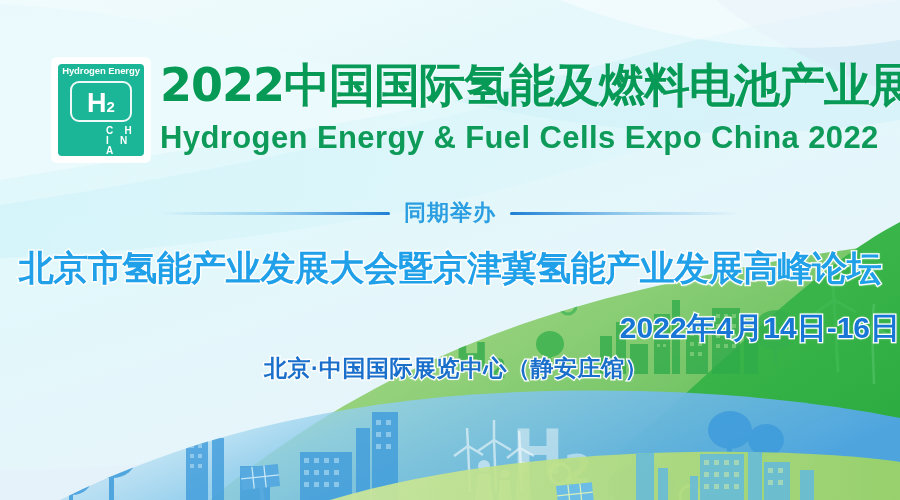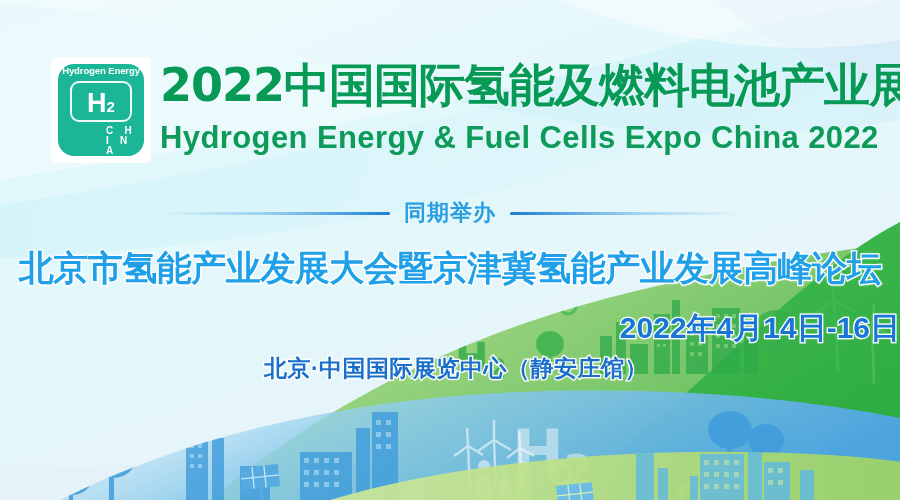--- a/index.html
+++ b/index.html
@@ -16,21 +16,21 @@
   .content{position:absolute;inset:0;}
 
   
   #logo-block{
     position:absolute;left:52px;top:58px;width:98px;height:104px;
     background:#ffffff;border-radius:5px;
     box-shadow:0 0 0 1px rgba(255,255,255,.9);
     display:flex;align-items:center;justify-content:center;
   }
   #logo-inner{
-    width:86px;height:92px;background:#1bb597;border-radius:16px;
+    width:86px;height:92px;background:#1bb597;border-radius:4px;
     display:flex;flex-direction:column;align-items:center;
     color:#fff;
   }
   #logo-top{font-size:9.5px;font-weight:bold;letter-spacing:-.1px;line-height:1;margin-top:2px;}
   #logo-h2box{
     margin:5px 0 4px 0;width:58px;height:38px;border:2px solid rgba(255,255,255,.93);
     border-radius:9px;display:flex;align-items:flex-end;justify-content:center;
   }
   #logo-h2{font-size:27px;font-weight:bold;line-height:1;letter-spacing:0;padding-bottom:3px;}
   #logo-h2 sub{font-size:15px;vertical-align:baseline;line-height:1;}

